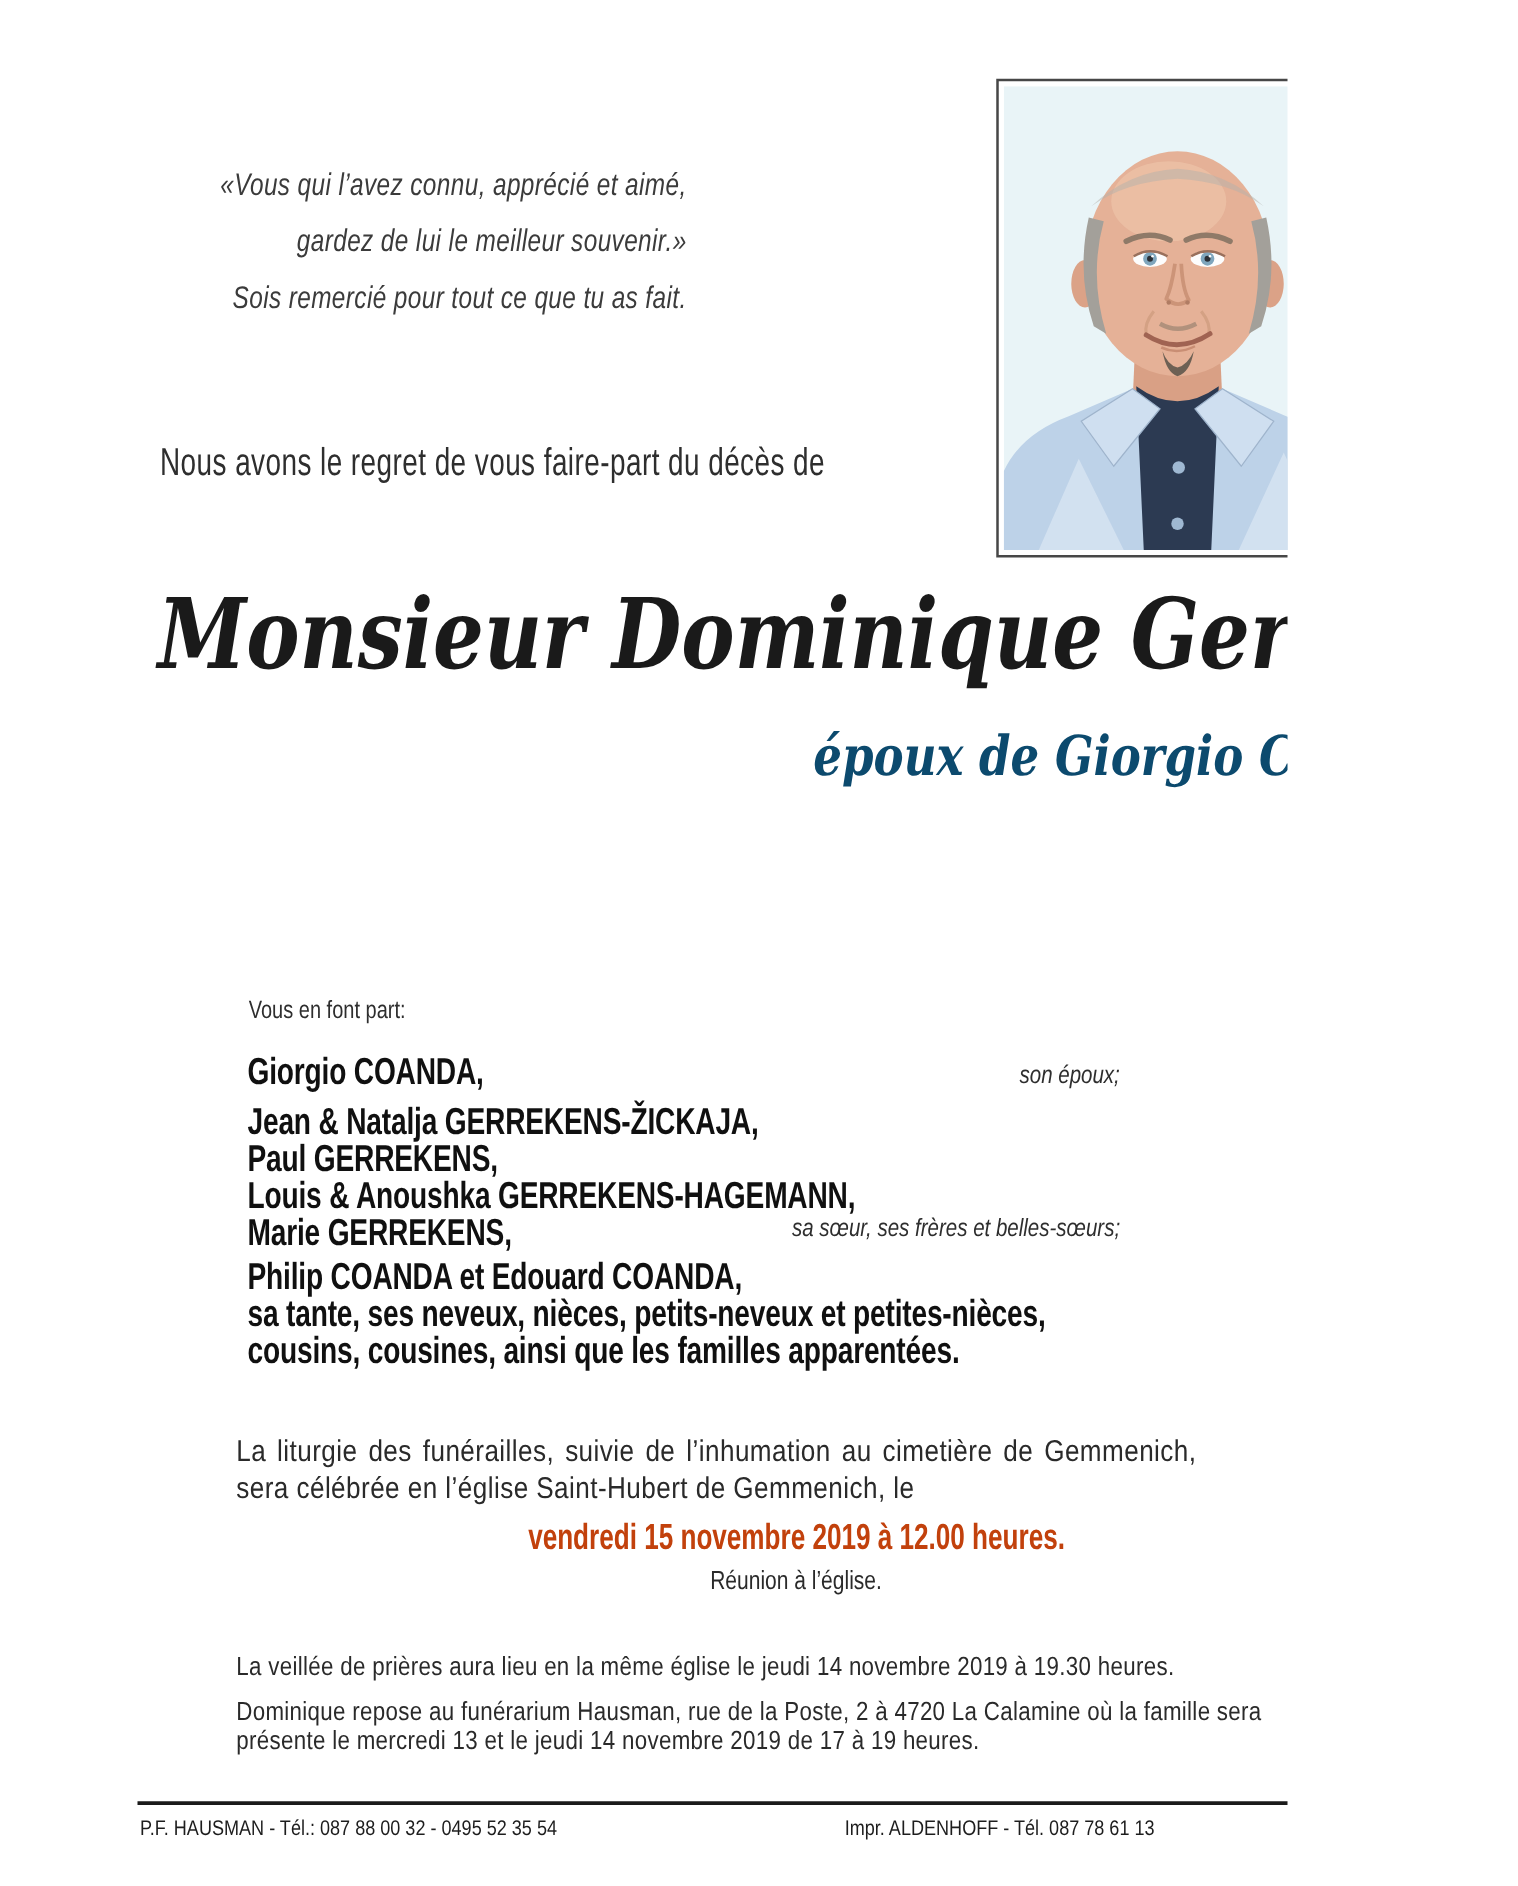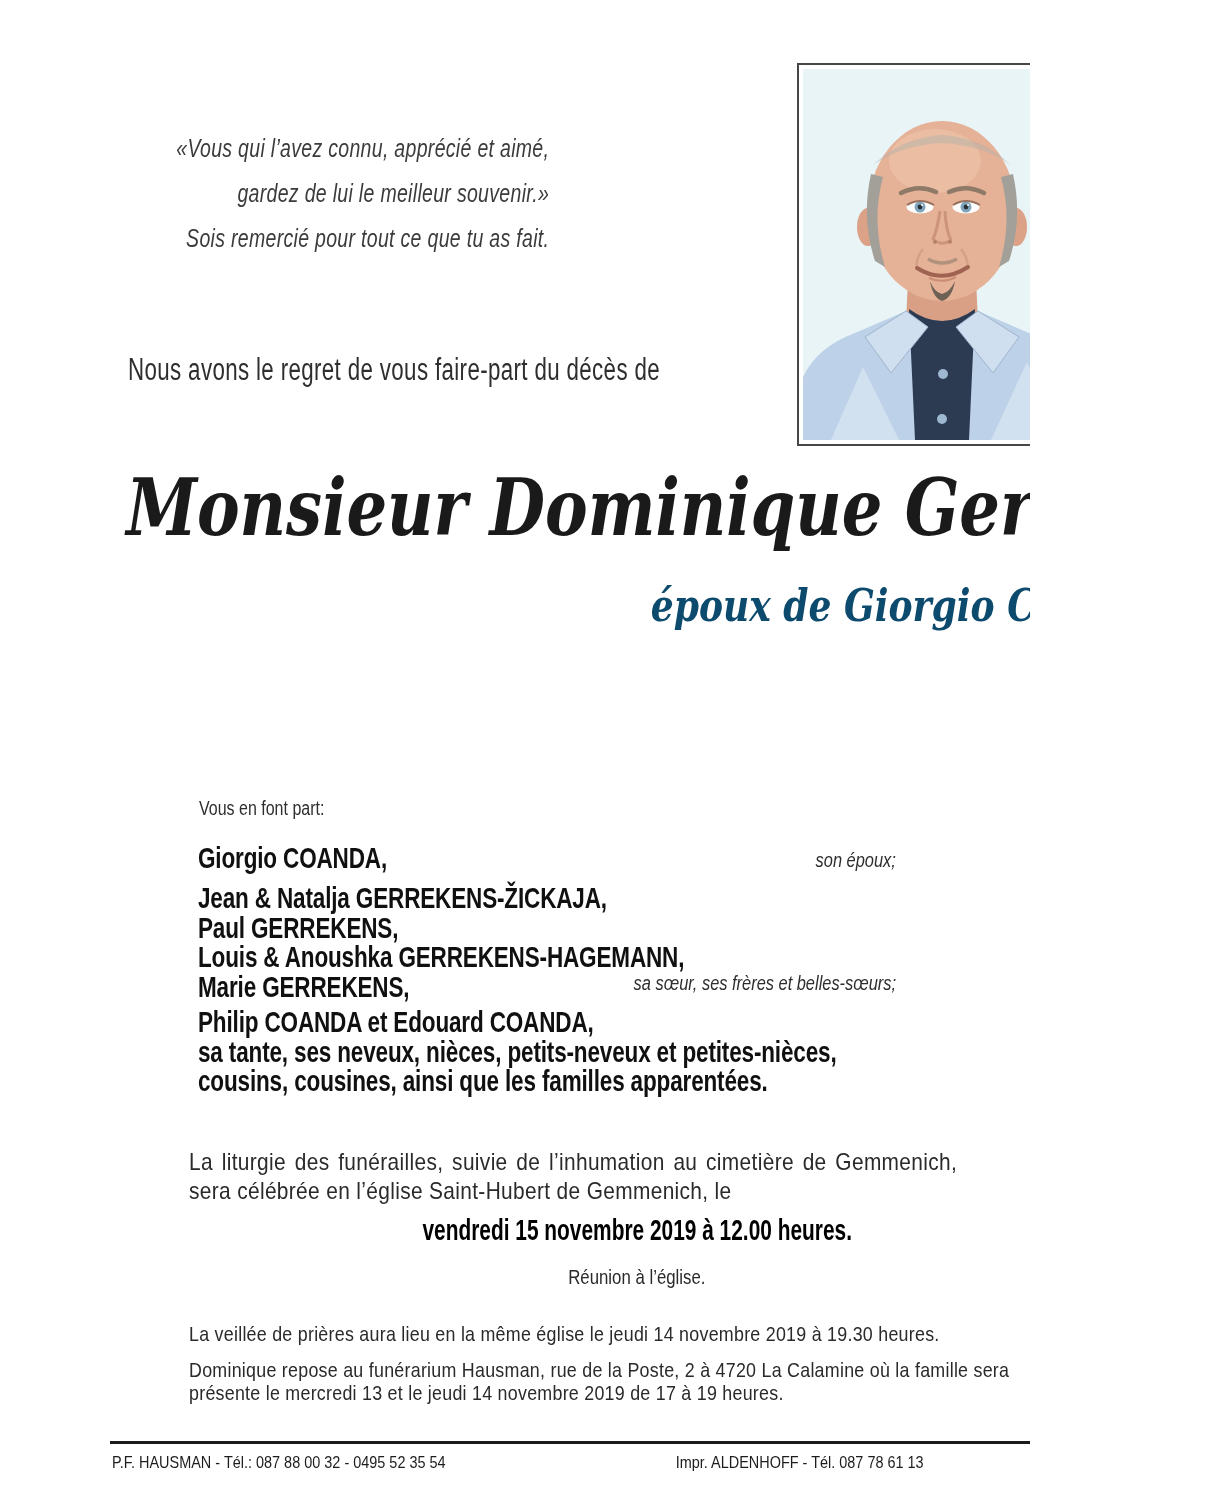--- a/index.html
+++ b/index.html
@@ -50,23 +50,23 @@
   .relation { right:134px; font-style:italic; font-size:20px; color:#2e2e2e;
               transform:scaleX(0.82); transform-origin:right top; white-space:nowrap; }
   .r1 { top:849px; }
   .r2 { top:972px; }
 
   
   .ceremony { top:1148px; left:189px; font-size:24px; line-height:28.5px; color:#2a2a2a;
               transform:scaleX(0.87); transform-origin:left top; white-space:nowrap; letter-spacing:0.4px; }
   .ceremony .ws { word-spacing:3px; }
   .cdate { top:1214px; left:189px; width:896px; text-align:center;
-           font-weight:700; font-size:29px; color:#000000; white-space:nowrap; }
+           font-weight:700; font-size:29px; color:#c2410c; white-space:nowrap; }
   .cdate > span { display:inline-block; transform:scaleX(0.72); transform-origin:center top; }
-  .cmeet { top:1253px; left:189px; width:896px; text-align:center; font-size:21px; color:#2a2a2a; white-space:nowrap;margin-top:12px; }
+  .cmeet { top:1253px; left:189px; width:896px; text-align:center; font-size:21px; color:#2a2a2a; white-space:nowrap; }
   .cmeet > span { display:inline-block; transform:scaleX(0.8); transform-origin:center top; }
 
   
   .vigil { top:1322px; left:189px; font-size:21px; color:#2a2a2a;
            transform:scaleX(0.85); transform-origin:left top; white-space:nowrap; letter-spacing:0.3px; }
   .repose { top:1359px; left:189px; font-size:21px; line-height:22.5px; color:#2a2a2a;
             transform:scaleX(0.85); transform-origin:left top; white-space:nowrap; letter-spacing:0.3px; }
 
   
   .footer-rule { top:1441px; left:110px; width:997px; height:3px; background:#1b1b1b; }

